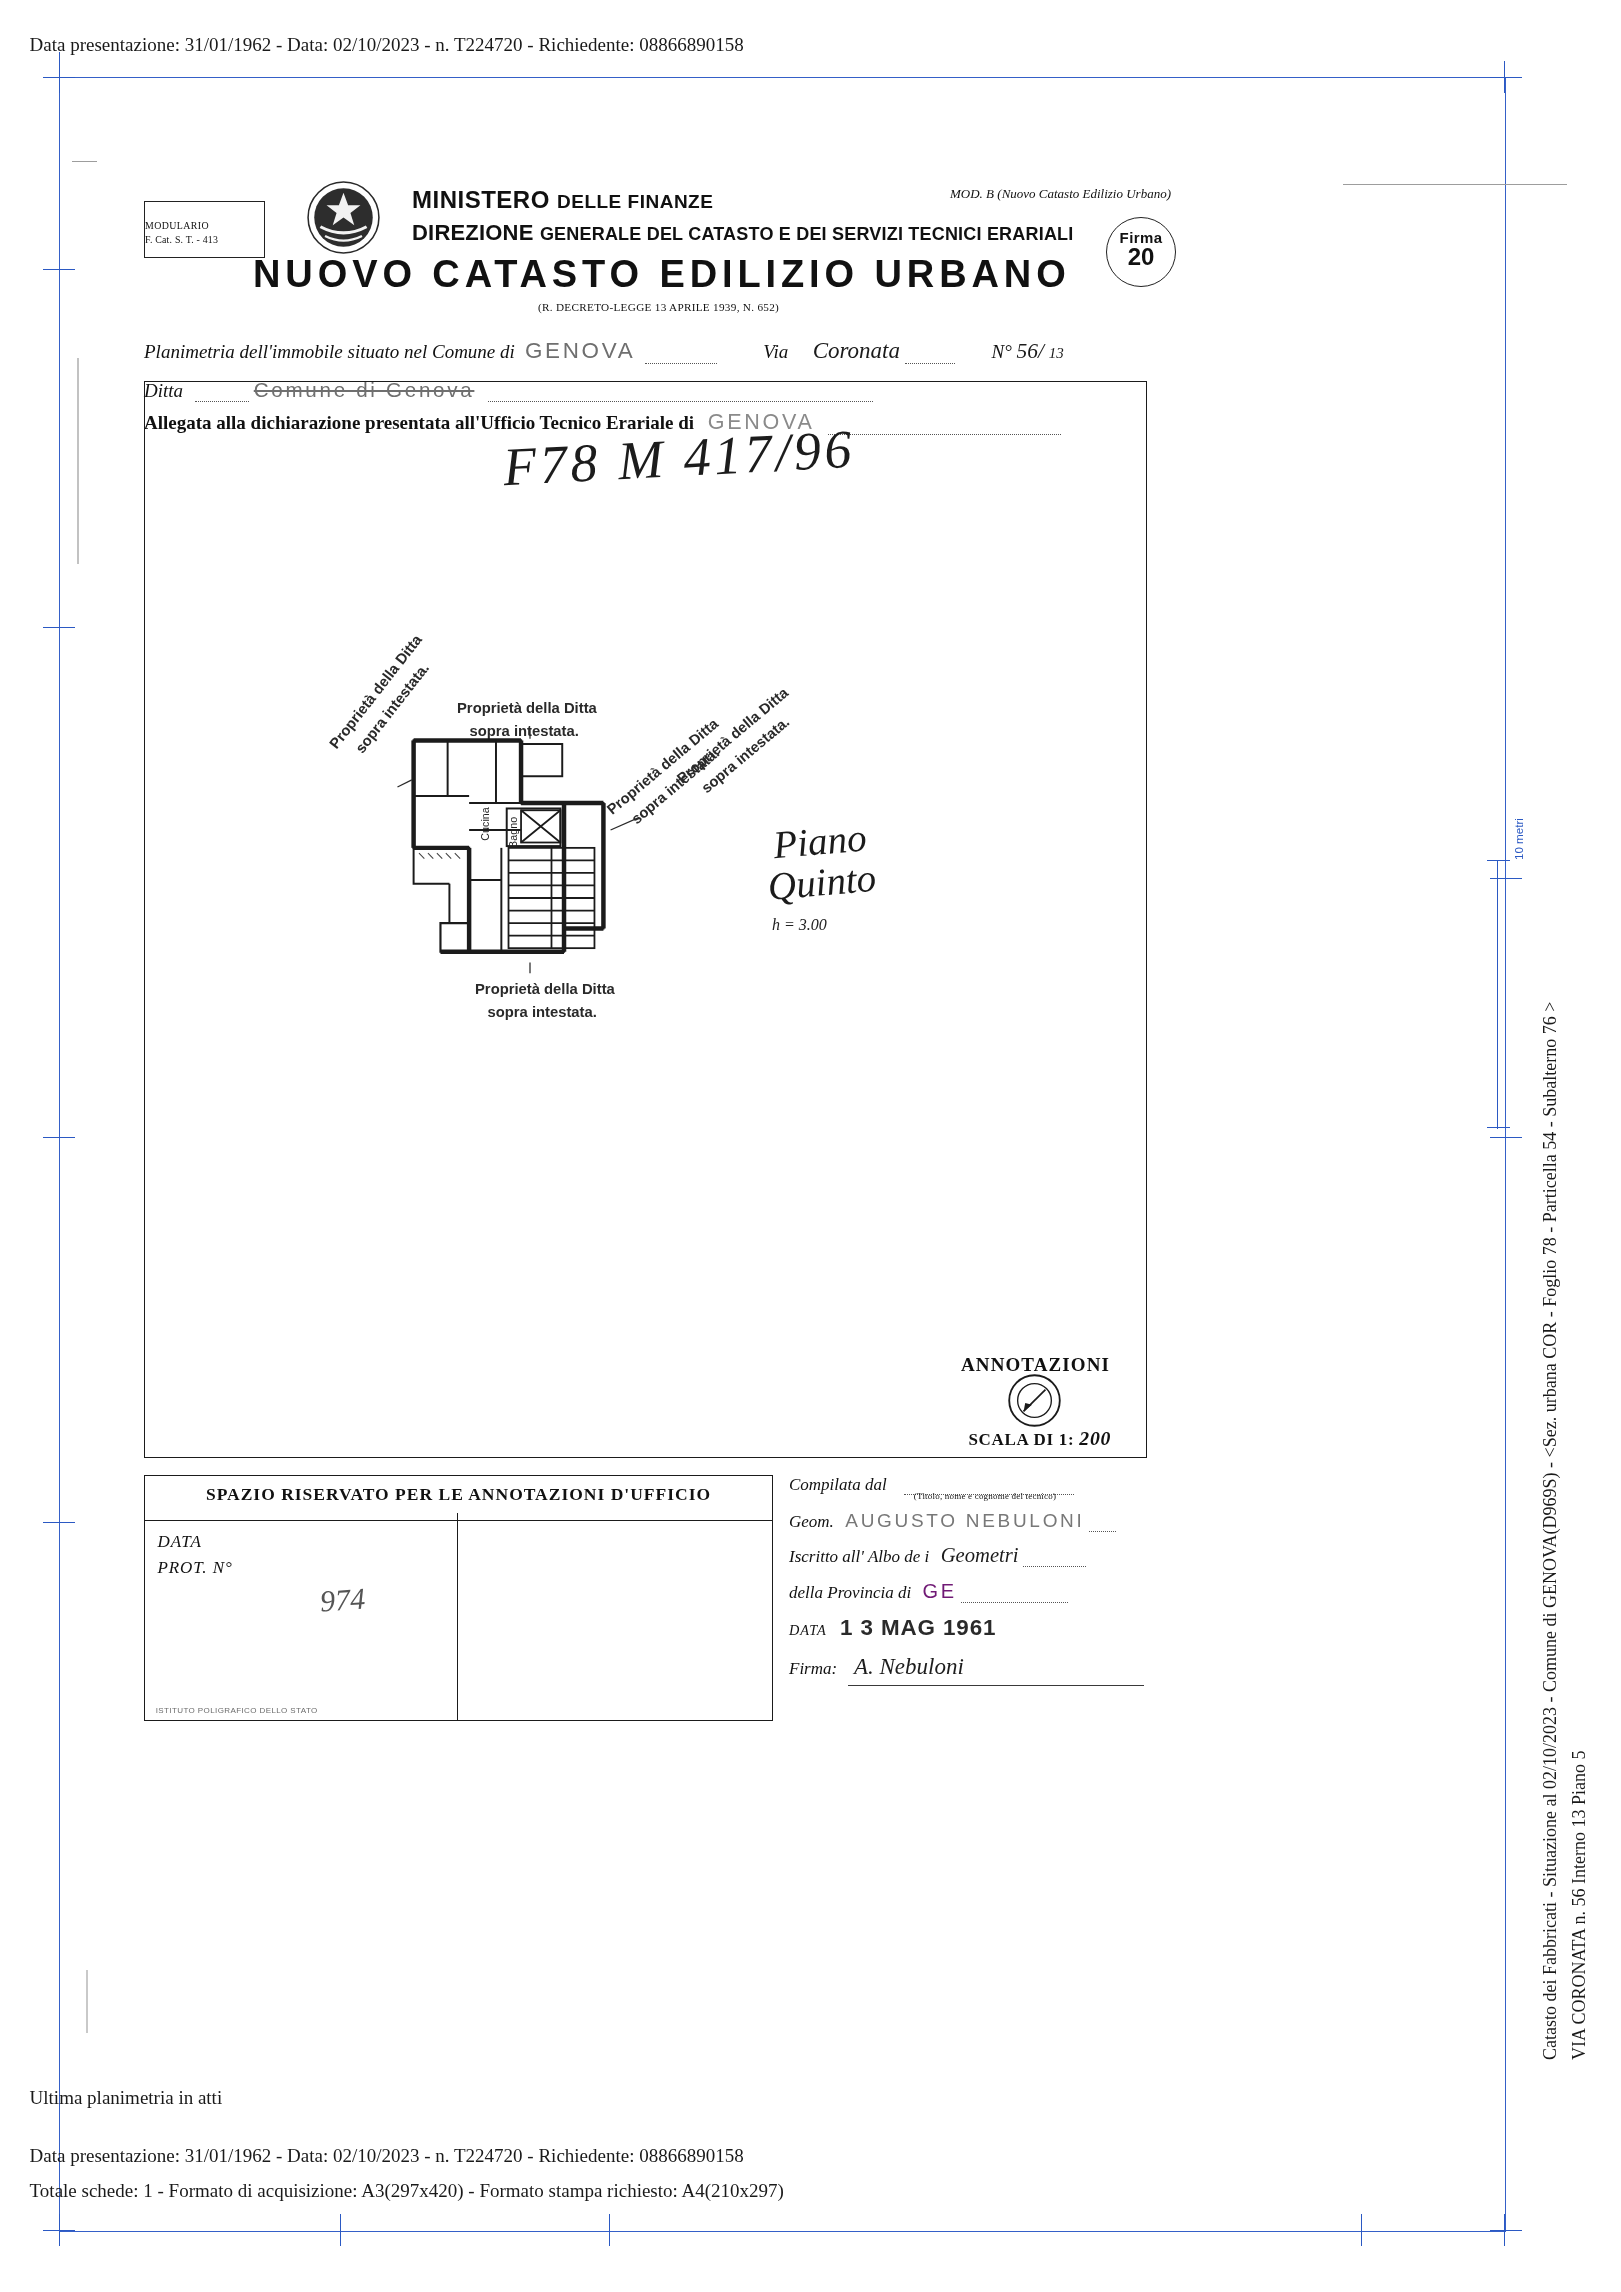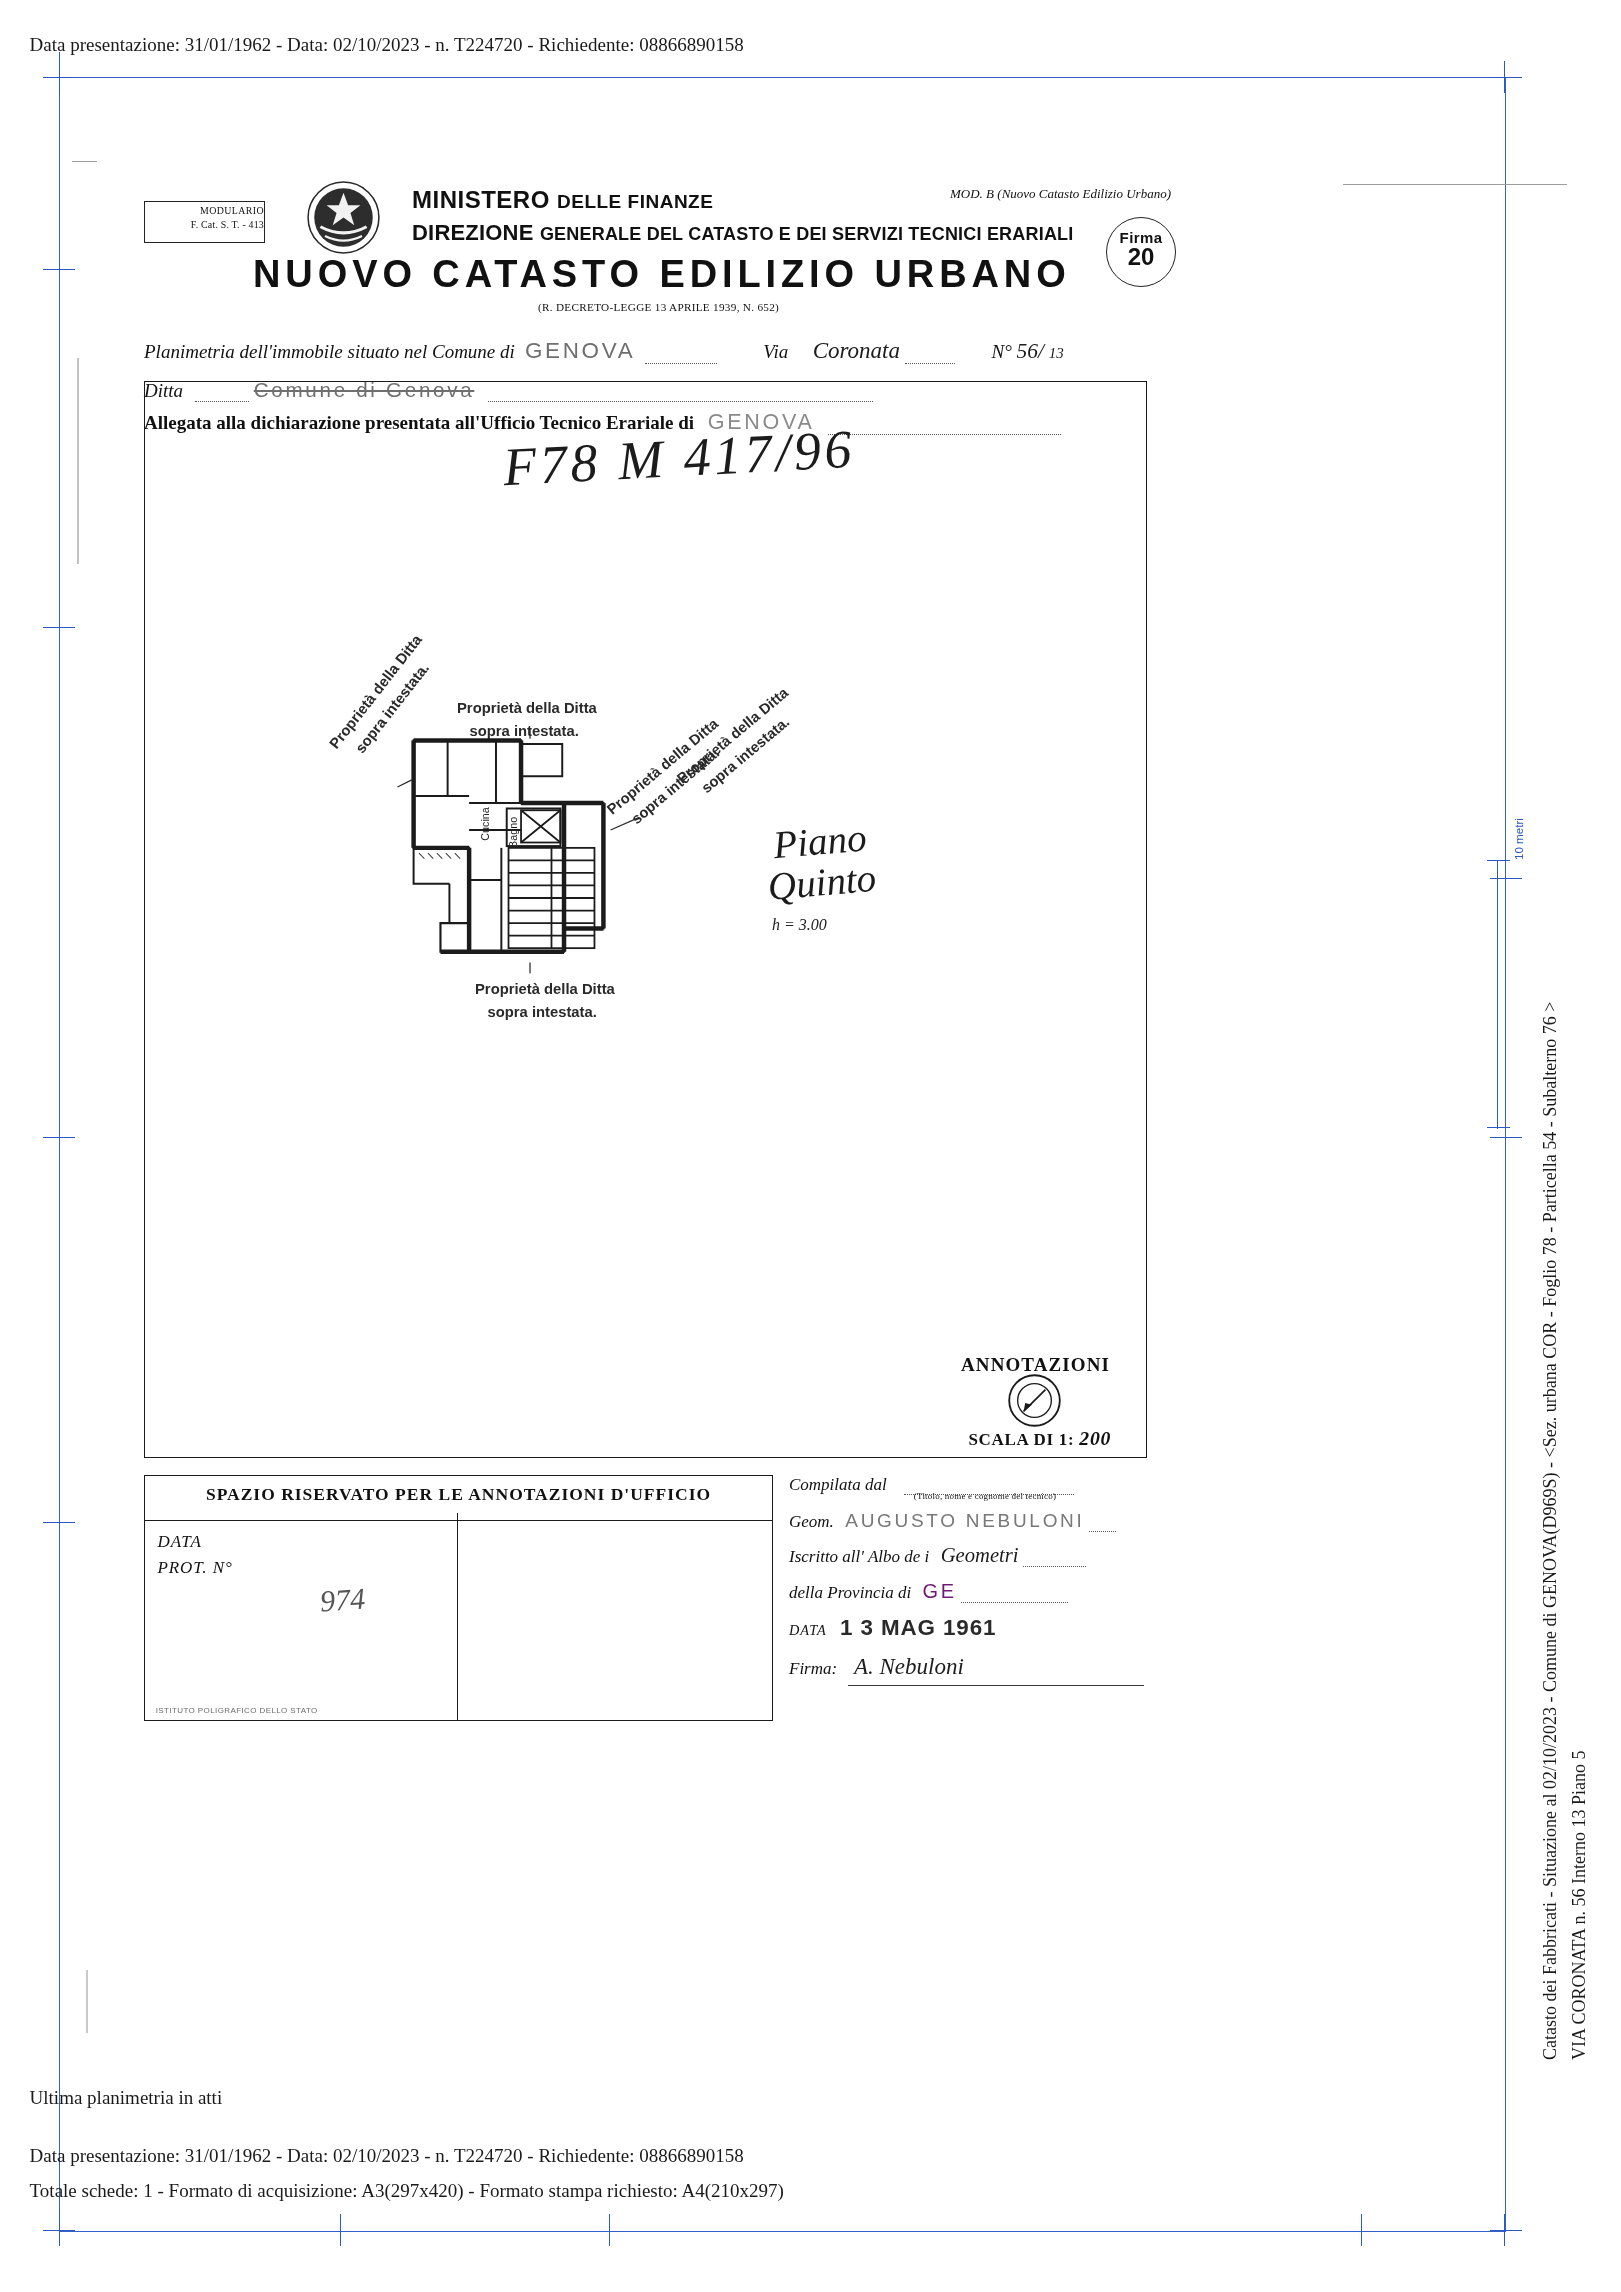--- a/index.html
+++ b/index.html
@@ -37,23 +37,23 @@
     position:absolute;
     left:54px; top:134px;
     width:1397px; height:1934px;
   }
 
   
   .modbox {
     position:absolute; left:90px; top:67px;
     width:119px; height:38px;
     border:1.2px solid #222;
-    font-size:9.9px; text-align:right;
+    font-size:9.9px; text-align:left;
     line-height:1.45;
-    padding-top:2px;
+    padding-top:17px;
     font-family:"Liberation Serif", serif;
   }
   .modbox .l1 { letter-spacing:0.4px; }
   .modbox .l2 { letter-spacing:0.2px; }
 
   .mod-b {
     position:absolute; left:896px; top:52px;
     font-size:13px; font-style:italic;
     font-family:"Liberation Serif", serif;
   }

